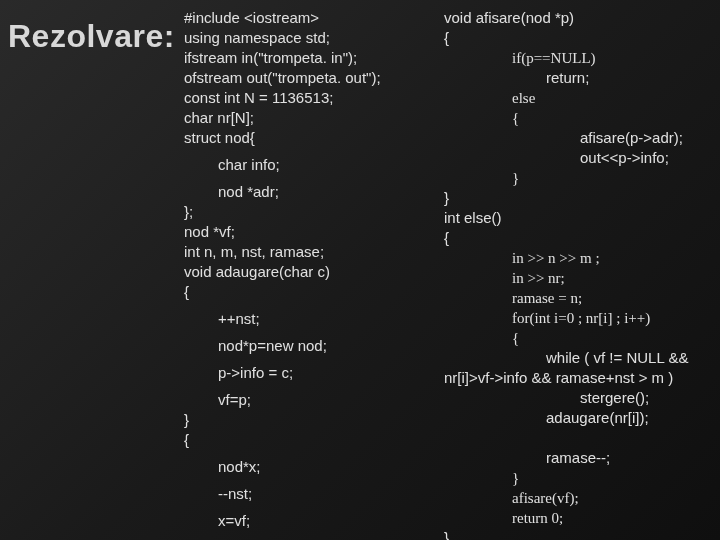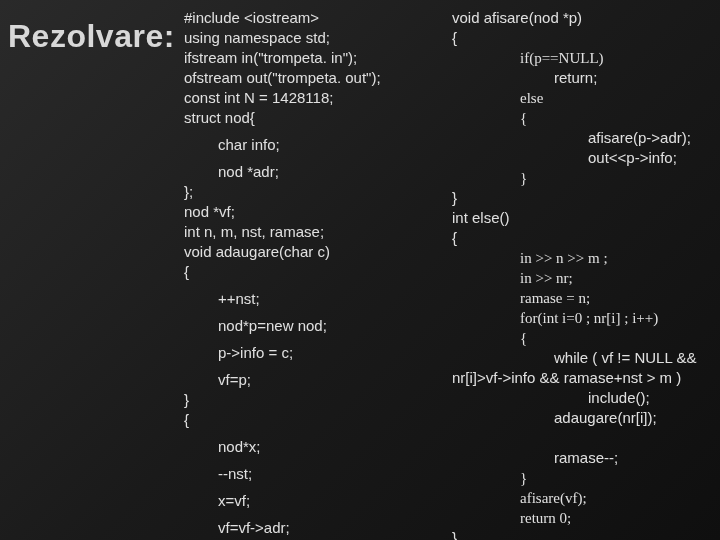--- a/index.html
+++ b/index.html
@@ -28,21 +28,21 @@
     }
     .title {
       color: #d8d8d8;
       font-size: 32px;
       font-weight: bold;
       letter-spacing: 0.5px;
     }
     .code-columns {
       display: flex;
       flex: 1;
-      gap: 8px;
+      gap: 0;
     }
     .code-col {
       display: flex;
       flex-direction: column;
     }
     .code-col-1 {
       flex: 0 0 260px;
     }
     .code-col-2 {
       flex: 1;
@@ -65,21 +65,22 @@
 <div class="container">
   <div class="title-col">
     <div class="title">Rezolvare:</div>
   </div>
   <div class="code-columns">
     <div class="code-col code-col-1" id="col1">
         <div class="code-line">#include &lt;iostream&gt;</div>
         <div class="code-line">using namespace std;</div>
         <div class="code-line">ifstream in("trompeta. in");</div>
         <div class="code-line">ofstream out("trompeta. out");</div>
-        <div class="code-line">const int N = 1428118;</div>
+        <div class="code-line">const int N = 1136513;</div>
+        <div class="code-line">char nr[N];</div>
         <div class="code-line">struct nod{</div>
         <div class="code-line indent-1">char info;</div>
         <div class="code-line indent-1">nod *adr;</div>
         <div class="code-line">};</div>
         <div class="code-line">nod *vf;</div>
         <div class="code-line">int n, m, nst, ramase;</div>
         <div class="code-line">void adaugare(char c)</div>
         <div class="code-line">{</div>
         <div class="code-line indent-1">++nst;</div>
         <div class="code-line indent-1">nod*p=new nod;</div>
@@ -106,21 +107,21 @@
         <div class="code-line">}</div>
         <div class="code-line">int else()</div>
         <div class="code-line">{</div>
         <div class="code-line indent-2">in &gt;&gt; n &gt;&gt; m ;</div>
         <div class="code-line indent-2">in &gt;&gt; nr;</div>
         <div class="code-line indent-2">ramase = n;</div>
         <div class="code-line indent-2">for(int i=0 ; nr[i] ; i++)</div>
         <div class="code-line indent-2">{</div>
         <div class="code-line indent-3">while ( vf != NULL &amp;&amp;</div>
         <div class="code-line">nr[i]&gt;vf-&gt;info &amp;&amp; ramase+nst &gt; m )</div>
-        <div class="code-line indent-4">include();</div>
+        <div class="code-line indent-4">stergere();</div>
         <div class="code-line indent-3">adaugare(nr[i]);</div>
         <div class="code-line">&nbsp;</div>
         <div class="code-line indent-3">ramase--;</div>
         <div class="code-line indent-2">}</div>
         <div class="code-line indent-2">afisare(vf);</div>
         <div class="code-line indent-2">return 0;</div>
         <div class="code-line">}</div>
       </div>
   </div>
 </div>

